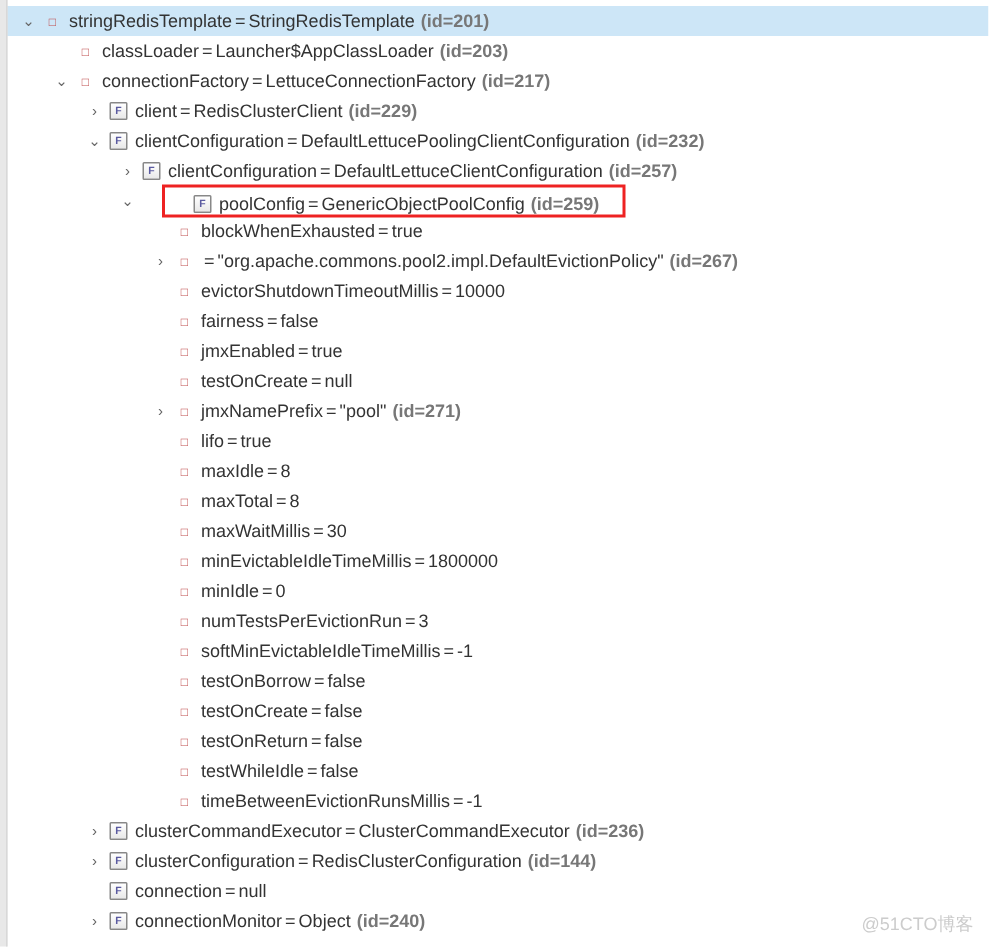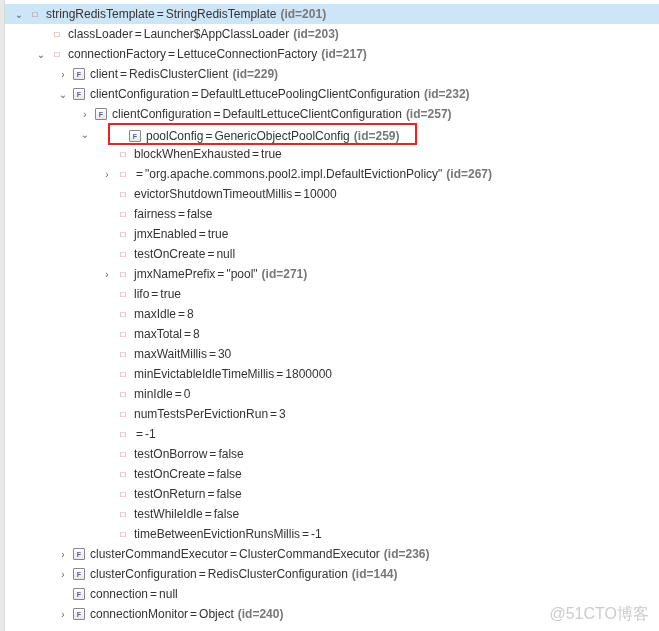--- a/index.html
+++ b/index.html
@@ -95,21 +95,21 @@
     padding: 0 16px;
     display: inline-flex;
     align-items: flex-end;
     height: 18px;
   }
   .watermark {
     position: absolute;
     right: 10px;
     bottom: 6px;
     color: #ccc;
-    font-size: 16px;
+    font-size: 12px;
   }
   .left-edge {
     position: absolute;
     left: 0;
     top: 0;
     bottom: 0;
     width: 4px;
     background: #e8e8e8;
     border-right: 1px solid #d8d8d8;
   }
@@ -337,20 +337,21 @@
         <span class="name">numTestsPerEvictionRun</span>
         <span class="eq">= </span>
         <span class="val">3</span>
       </span>
     </div>
     <div class="row">
       <span class="indent" style="width: 100px;"></span>
       <span class="twisty none">›</span>
       <span class="label">
         <span class="icon icon-field"></span>
+        <span class="name">softMinEvictableIdleTimeMillis</span>
         <span class="eq">= </span>
         <span class="val">-1</span>
       </span>
     </div>
     <div class="row">
       <span class="indent" style="width: 100px;"></span>
       <span class="twisty none">›</span>
       <span class="label">
         <span class="icon icon-field"></span>
         <span class="name">testOnBorrow</span>

